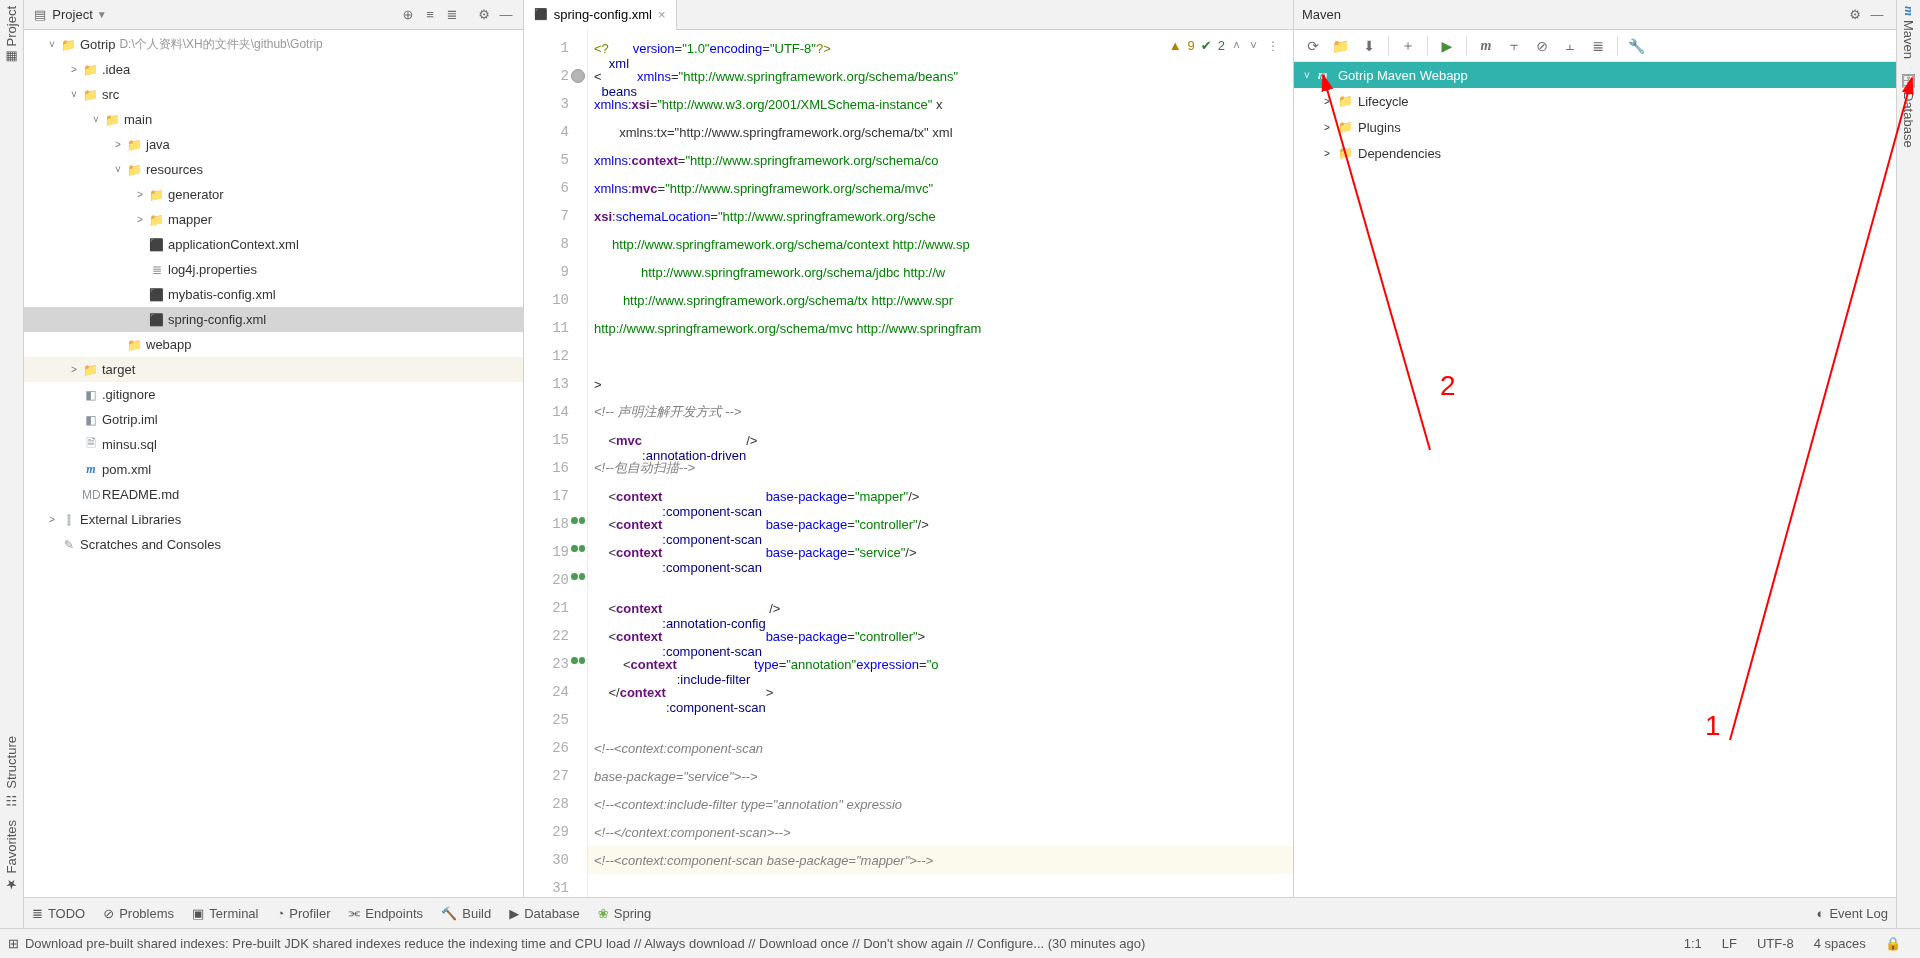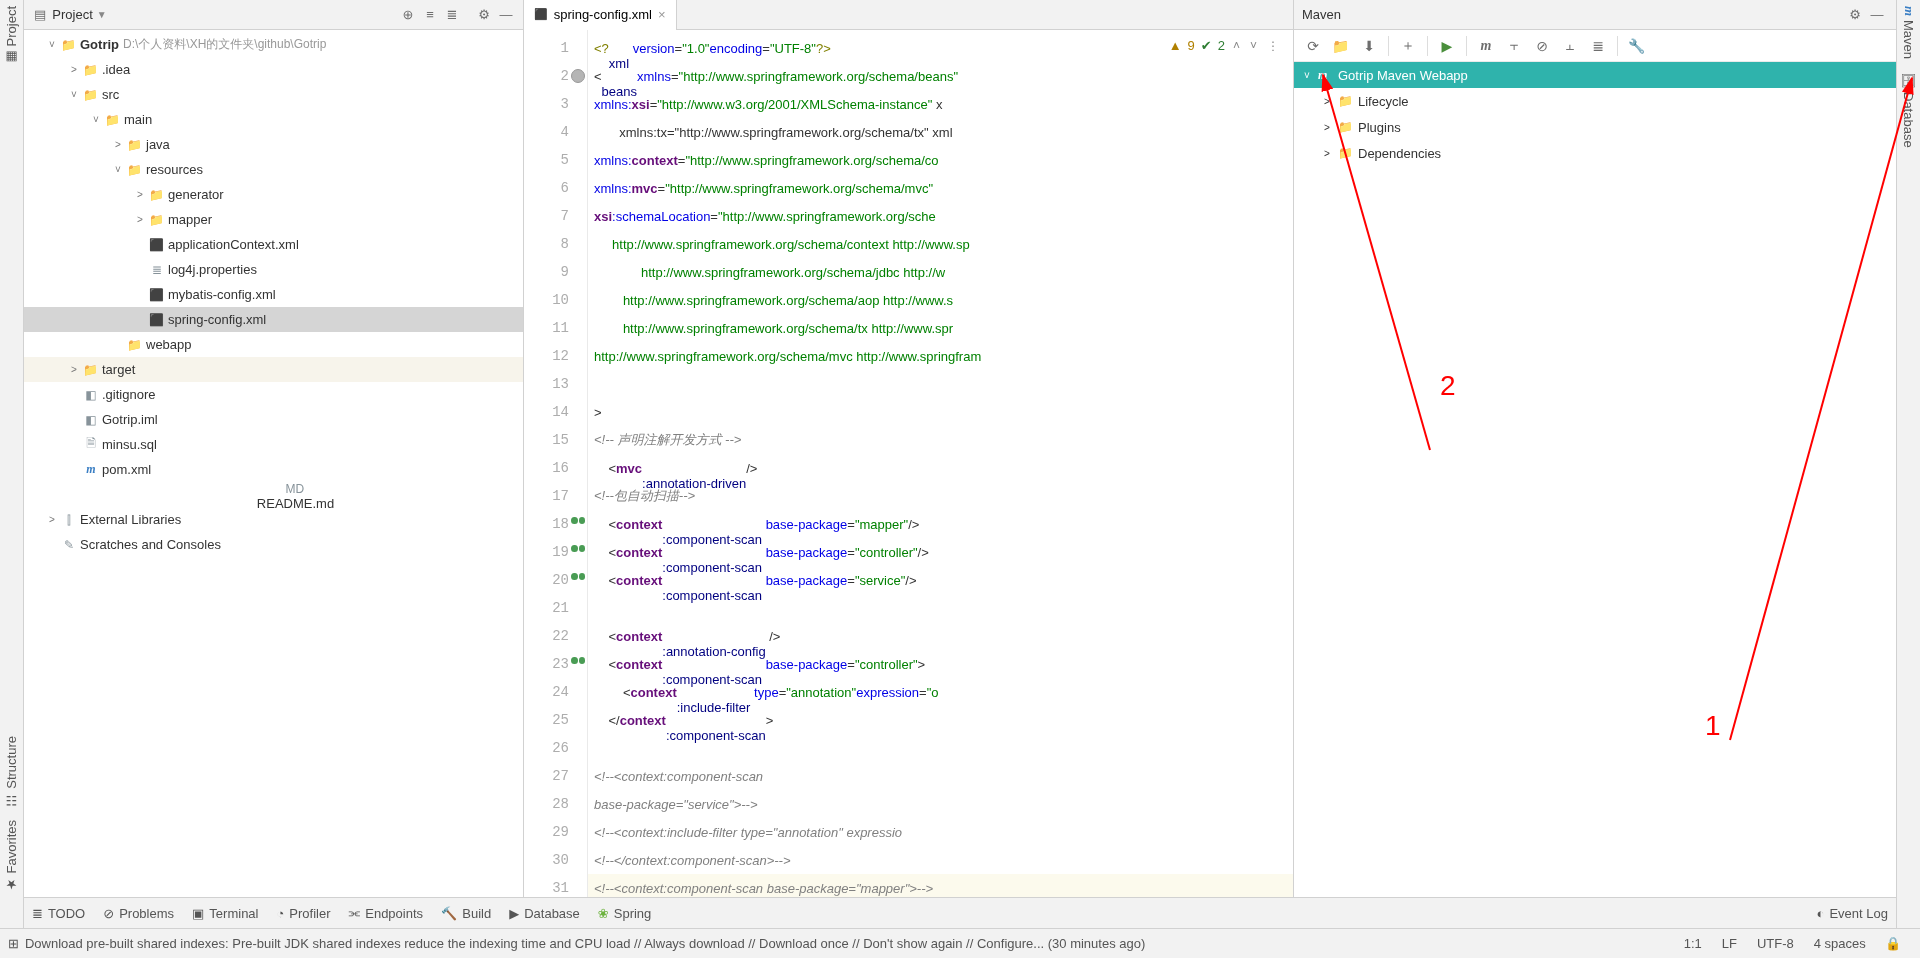--- a/index.html
+++ b/index.html
@@ -23,21 +23,21 @@
 .project-header .tool-icon { width: 22px; height: 22px; display: flex; align-items: center; justify-content: center; color: #6e6e6e; cursor: pointer; }
 
 .project-tree { flex: 1; overflow: auto; padding-top: 2px; }
 .tree-row { height: 25px; display: flex; align-items: center; white-space: nowrap; color: #333; }
 .tree-row.selected { background: #d5d5d5; }
 .tree-row.dim { background: #f7f4eb; }
 .tree-row .arrow { width: 16px; text-align: center; color: #777; font-size: 10px; }
 .tree-row .icon { width: 18px; text-align: center; font-size: 12px; }
 .tree-row .label { padding-left: 2px; }
 .tree-row .path { color: #999; padding-left: 4px; font-size: 12px; }
-.tree-row.bold .label { font-weight: 700; }
+.tree-row.bold .label { font-weight: 400; }
 
 
 .editor-area { position: absolute; left: 524px; top: 0; width: 770px; height: 897px; background: #fff; display: flex; flex-direction: column; border-right: 1px solid #d1d1d1; }
 .editor-tabs { height: 30px; background: #f2f2f2; border-bottom: 1px solid #d1d1d1; display: flex; align-items: center; }
 .editor-tab { height: 30px; background: #fff; border-right: 1px solid #d1d1d1; display: flex; align-items: center; padding: 0 10px; gap: 6px; }
 .editor-tab .close { color: #999; cursor: pointer; }
 .editor-body { flex: 1; display: flex; overflow: hidden; position: relative; }
 .gutter { width: 64px; background: #fff; border-right: 1px solid #eaeaea; padding-top: 4px; }
 .gutter-row { height: 28px; display: flex; align-items: center; justify-content: flex-end; padding-right: 18px; color: #adadad; font-family: Consolas, 'Courier New', monospace; font-size: 14px; position: relative; }
 .gutter-row .mark { position: absolute; right: 2px; width: 14px; height: 14px; border-radius: 50%; }
@@ -227,21 +227,21 @@
       <div class="tree-row" style="padding-left: 42px;">
         <span class="arrow"></span>
         <span class="icon folder-icon ">🗎</span>
         <span class="label">minsu.sql</span>
       </div>
       <div class="tree-row" style="padding-left: 42px;">
         <span class="arrow"></span>
         <span class="icon folder-icon  m-icon">m</span>
         <span class="label">pom.xml</span>
       </div>
-      <div class="tree-row" style="padding-left: 42px; flex-direction: column;">
+      <div class="tree-row" style="padding-left: 42px;">
         <span class="arrow"></span>
         <span class="icon folder-icon ">MD</span>
         <span class="label">README.md</span>
       </div>
       <div class="tree-row" style="padding-left: 20px;">
         <span class="arrow">˃</span>
         <span class="icon folder-icon ">⫿</span>
         <span class="label">External Libraries</span>
       </div>
       <div class="tree-row" style="padding-left: 20px;">
@@ -309,21 +309,20 @@
     <div class="code" id="code">
         <div class="code-line"><span class="t-pi">&lt;?</span><span class="t-tag">xml </span><span class="t-attr">version</span>=<span class="t-str">"1.0"</span> <span class="t-attr">encoding</span>=<span class="t-str">"UTF-8"</span><span class="t-pi">?&gt;</span></div>
         <div class="code-line">&lt;<span class="t-tag">beans</span>  <span class="t-attr">xmlns</span>=<span class="t-str">"http://www.springframework.org/schema/beans"</span></div>
         <div class="code-line">       <span class="t-attr">xmlns:</span><span class="t-ns">xsi</span>=<span class="t-str">"http://www.w3.org/2001/XMLSchema-instance"</span> x</div>
         <div class="code-line">       xmlns:tx="http://www.springframework.org/schema/tx" xml</div>
         <div class="code-line">       <span class="t-attr">xmlns:</span><span class="t-ns">context</span>=<span class="t-str">"http://www.springframework.org/schema/co</span></div>
         <div class="code-line">       <span class="t-attr">xmlns:</span><span class="t-ns">mvc</span>=<span class="t-str">"http://www.springframework.org/schema/mvc"</span></div>
         <div class="code-line">       <span class="t-ns">xsi</span><span class="t-attr">:schemaLocation</span>=<span class="t-str">"http://www.springframework.org/sche</span></div>
         <div class="code-line"><span class="t-str">     http://www.springframework.org/schema/context http://www.sp</span></div>
         <div class="code-line"><span class="t-str">             http://www.springframework.org/schema/jdbc http://w</span></div>
-        <div class="code-line"><span class="t-str">        http://www.springframework.org/schema/aop http://www.s</span></div>
         <div class="code-line"><span class="t-str">        http://www.springframework.org/schema/tx http://www.spr</span></div>
         <div class="code-line"><span class="t-str">http://www.springframework.org/schema/mvc http://www.springfram</span></div>
         <div class="code-line"></div>
         <div class="code-line">&gt;</div>
         <div class="code-line">    <span class="t-comm">&lt;!-- 声明注解开发方式 --&gt;</span></div>
         <div class="code-line">    &lt;<span class="t-ns">mvc</span><span class="t-tag">:annotation-driven</span>/&gt;</div>
         <div class="code-line">    <span class="t-comm">&lt;!--包自动扫描--&gt;</span></div>
         <div class="code-line">    &lt;<span class="t-ns">context</span><span class="t-tag">:component-scan </span><span class="t-attr">base-package</span>=<span class="t-str">"mapper"</span>/&gt;</div>
         <div class="code-line">    &lt;<span class="t-ns">context</span><span class="t-tag">:component-scan </span><span class="t-attr">base-package</span>=<span class="t-str">"controller"</span>/&gt;</div>
         <div class="code-line">    &lt;<span class="t-ns">context</span><span class="t-tag">:component-scan </span><span class="t-attr">base-package</span>=<span class="t-str">"service"</span>/&gt;</div>

